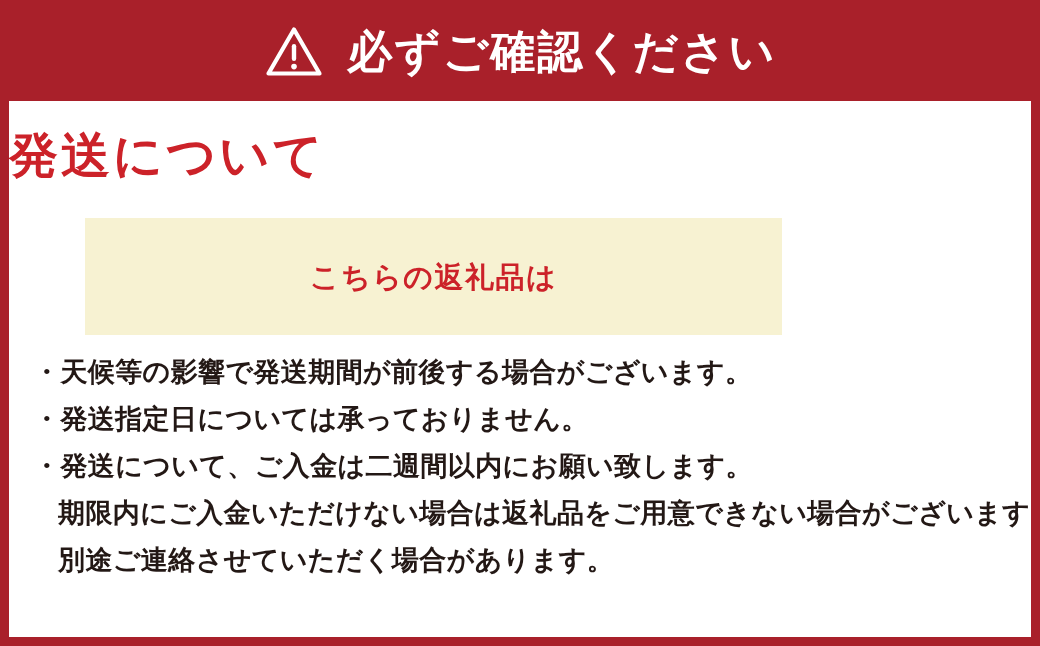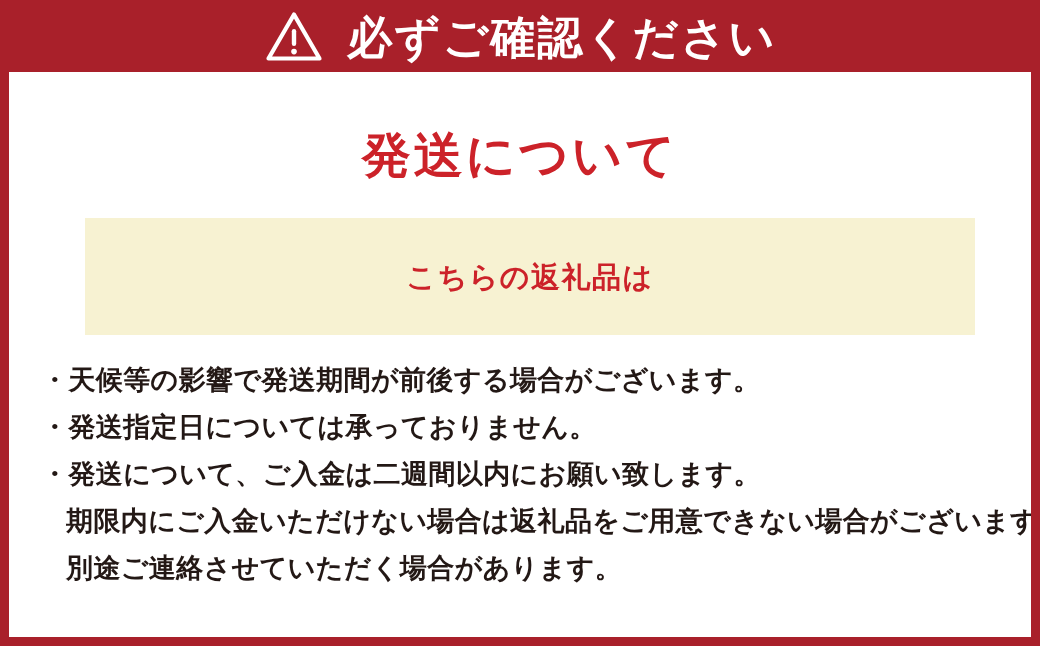--- a/index.html
+++ b/index.html
@@ -21,21 +21,21 @@
     border: 9px solid #a9202a;
     overflow: hidden;
   }
 
   
   .notice-header {
     position: absolute;
     left: -9px;
     top: -9px;
     width: 1040px;
-    height: 72px;
+    height: 101px;
     background: #a9202a;
     display: flex;
     align-items: center;
     justify-content: center;
     gap: 22px;
     box-sizing: border-box;
   }
   .warning-icon {
     display: block;
     width: 62px;
@@ -52,35 +52,34 @@
     white-space: nowrap;
     margin-top: 2px;
   }
 
   
   .section-title {
     position: absolute;
     left: 0;
     top: 118px;
     width: 1022px;
-    text-align: center;
     color: #cc2229;
     font-size: 49px;
     font-weight: bold;
     letter-spacing: 3px;
     line-height: 1.15;
     white-space: nowrap;
   }
 
   
   .highlight-box {
     position: absolute;
     left: 76px;
     top: 209px;
-    width: 890px;
+    width: 697px;
     height: 117px;
     background: #f7f2d2;
     display: flex;
     flex-direction: column;
     align-items: center;
     justify-content: center;
     box-sizing: border-box;
     padding-top: 2px;
   }
   .highlight-line-1 {
@@ -101,21 +100,21 @@
     margin-top: 9px;
   }
 
   
   .note-list {
     position: absolute;
     left: 24px;
     top: 350px;
     width: 990px;
     list-style: none;
-    margin: 8px;
+    margin: 0;
     padding: 0;
   }
   .note-line {
     color: #231815;
     font-size: 27px;
     font-weight: bold;
     letter-spacing: 0.4px;
     line-height: 1.0;
     white-space: nowrap;
     margin: 0 0 20px 0;

